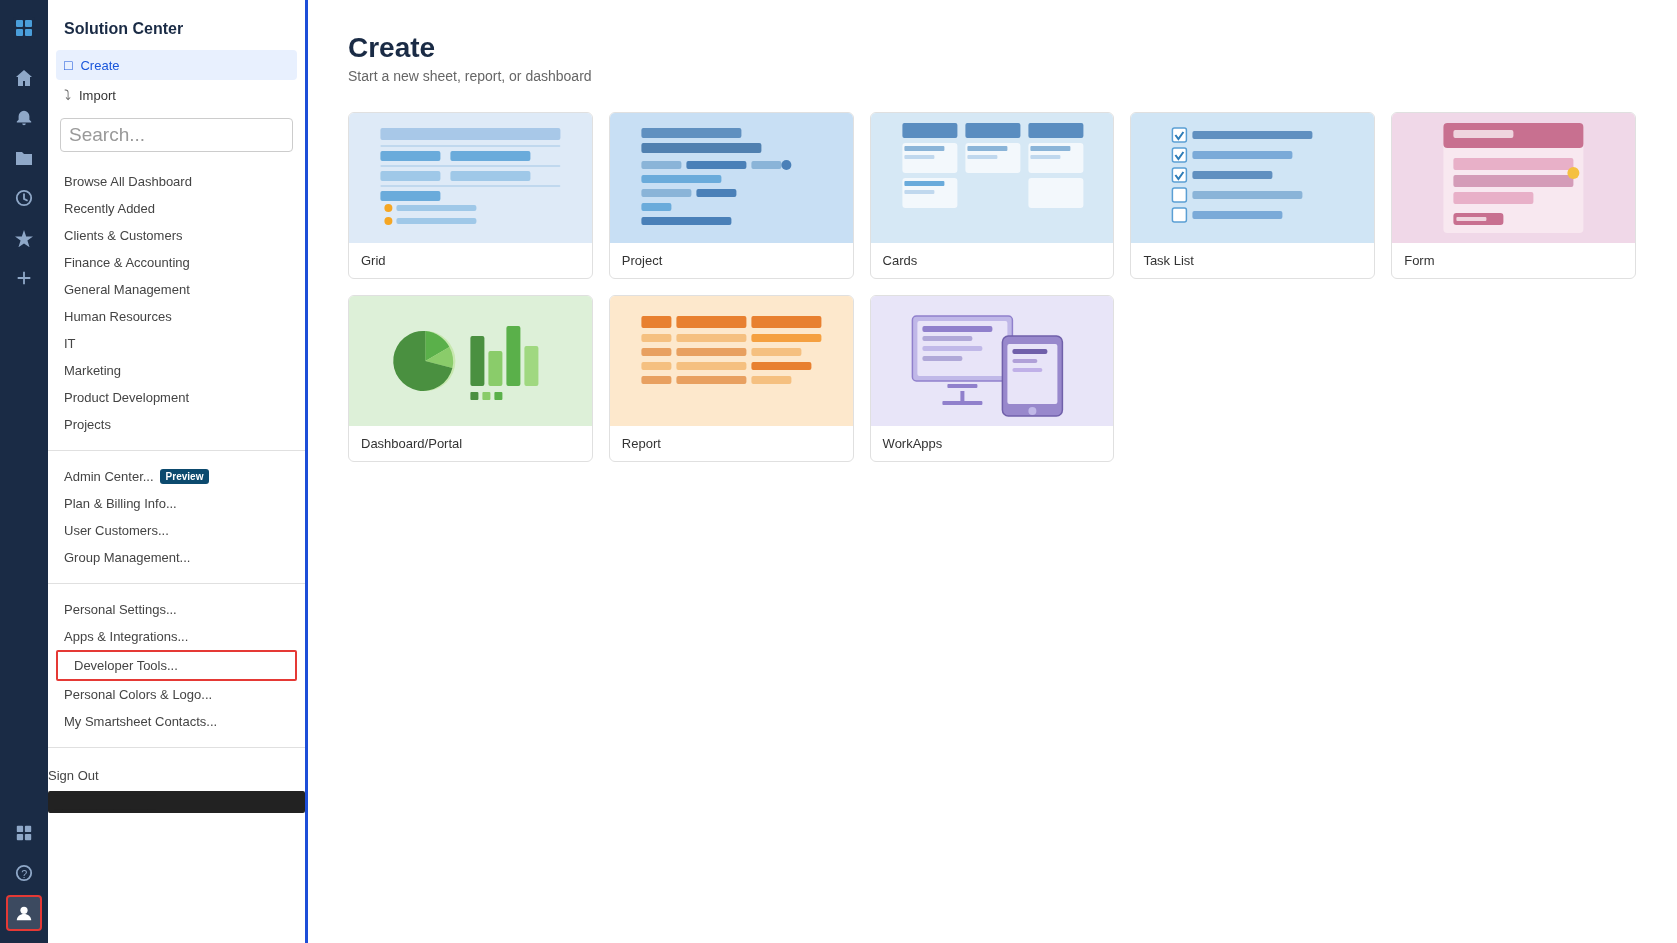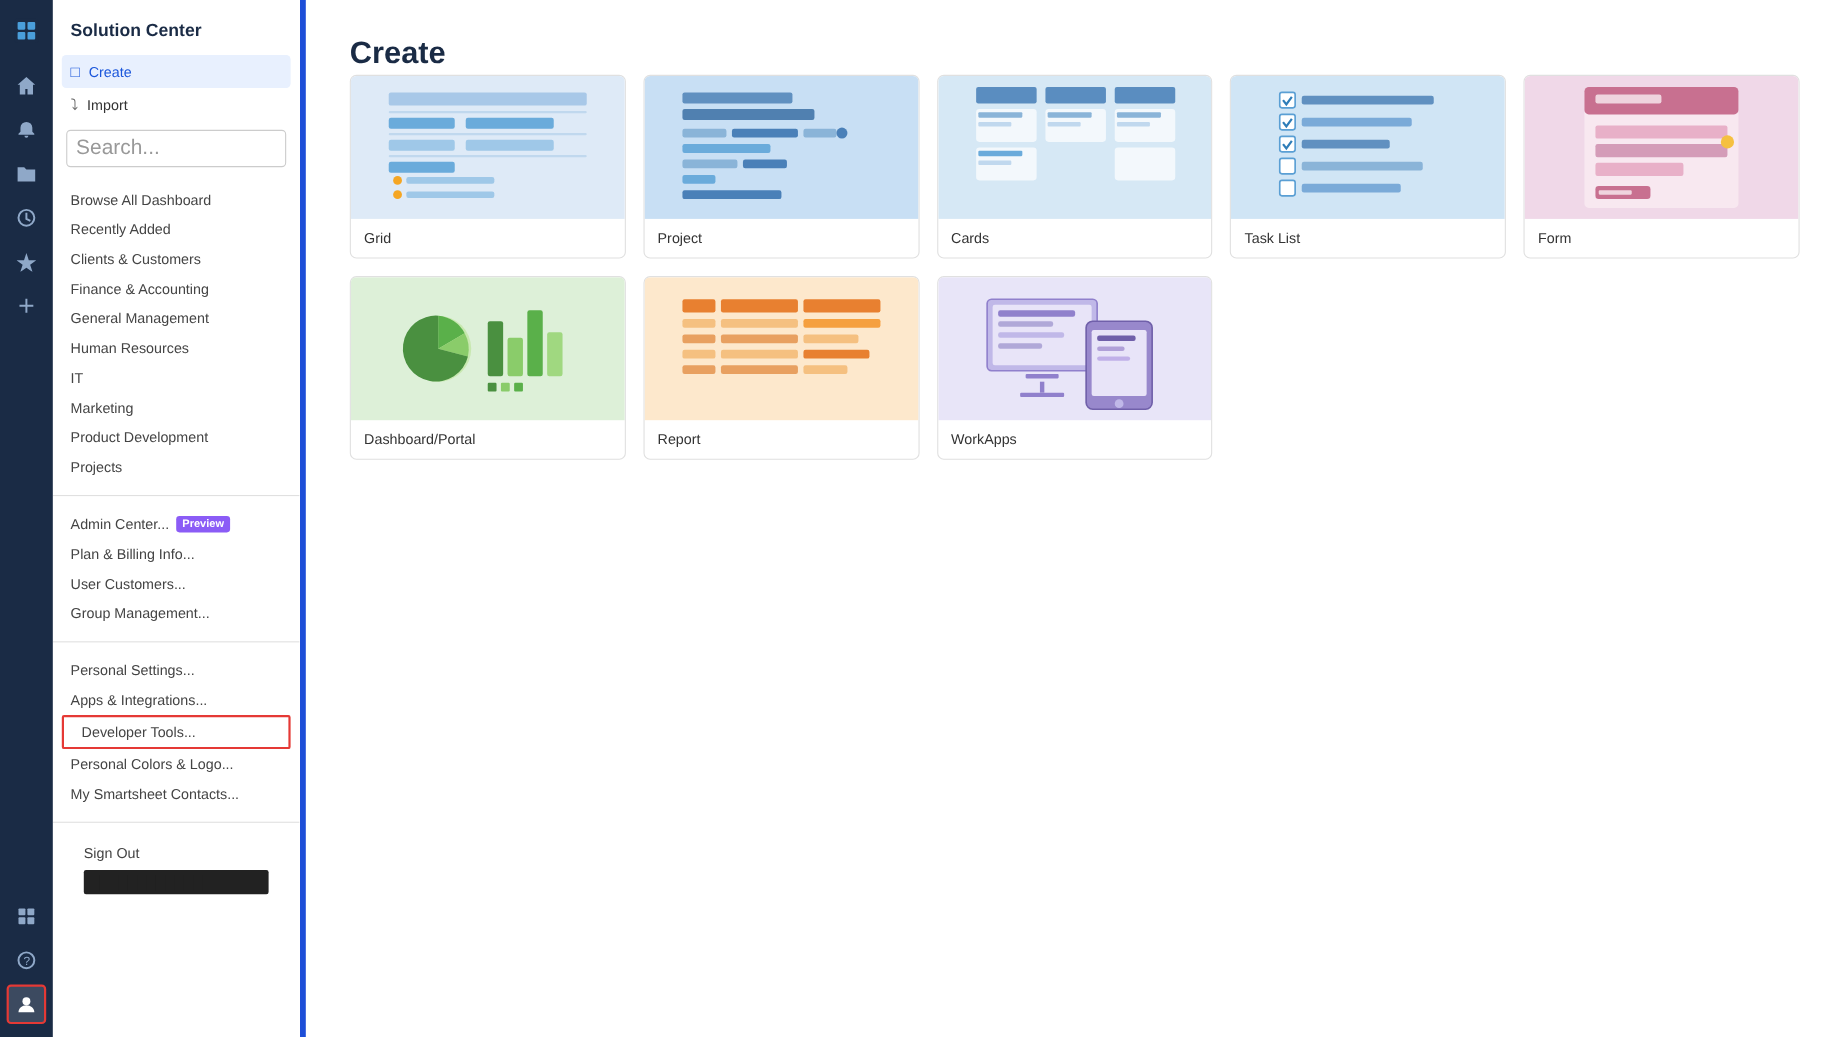--- a/index.html
+++ b/index.html
@@ -41,23 +41,23 @@
     }
     .nav-icon.active { background: rgba(255,255,255,0.15); color: #fff; }
     .nav-icon.highlighted {
       border: 2px solid #e53935;
       color: #fff;
     }
     .nav-spacer { flex: 1; }
 
     
     .sidebar {
-      width: 230px;
+      width: 260px;
       background: #fff;
-      border-right: 6px solid #1d4ed8;
+      border-right: 3px solid #1d4ed8;
       display: flex;
       flex-direction: column;
       overflow-y: auto;
       flex-shrink: 0;
     }
     .sidebar-header {
       padding: 20px 16px 12px;
       font-size: 16px;
       font-weight: 700;
       color: #1a2b45;
@@ -114,21 +114,21 @@
       text-decoration: none;
     }
 
     .sidebar-divider {
       border: none;
       border-top: 1px solid #e0e0e0;
       margin: 8px 0;
     }
 
     .preview-badge {
-      background: #8b5cf6;
+      background: #0c4a6e;
       color: #fff;
       font-size: 10px;
       font-weight: 700;
       padding: 2px 6px;
       border-radius: 3px;
       margin-left: 6px;
     }
 
     .developer-tools-item {
       display: block;
@@ -136,21 +136,21 @@
       font-size: 13px;
       color: #444;
       cursor: pointer;
       text-decoration: none;
       border: 2px solid #e53935;
       margin: 0 8px;
       border-radius: 2px;
     }
 
     .sign-out-section {
-      padding: 8px 28px;
+      padding: 8px 0;
     }
     .sign-out-label {
       font-size: 13px;
       color: #444;
       cursor: pointer;
       display: block;
       padding: 4px 0;
     }
     .user-email-bar {
       background: #222;
@@ -383,20 +383,21 @@
 
   <div class="sign-out-section">
     <span class="sign-out-label">Sign Out</span>
     <div class="user-email-bar">████████████</div>
   </div>
 </div>
 
 <div class="main-content">
   <div class="content-area">
     <div class="page-title">Create</div>
+    <div class="page-subtitle">Start a new sheet, report, or dashboard</div>
 
     <div class="grid-row">
 
       <div class="template-card">
         <div class="template-thumb thumb-grid">
           <svg viewBox="0 0 200 130" xmlns="http://www.w3.org/2000/svg" class="thumb-svg">
             <rect x="10" y="15" width="180" height="12" rx="2" fill="#a8c8e8"></rect>
             <rect x="10" y="32" width="180" height="2" rx="1" fill="#c0d8ee"></rect>
             <rect x="10" y="38" width="60" height="10" rx="2" fill="#6aabdb"></rect>
             <rect x="80" y="38" width="80" height="10" rx="2" fill="#6aabdb"></rect>

